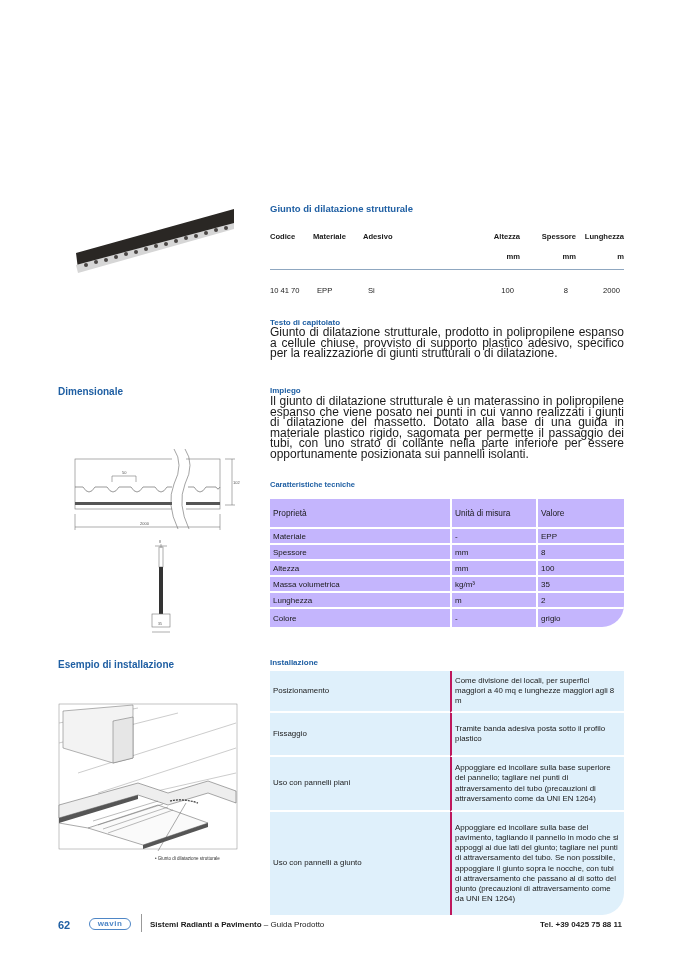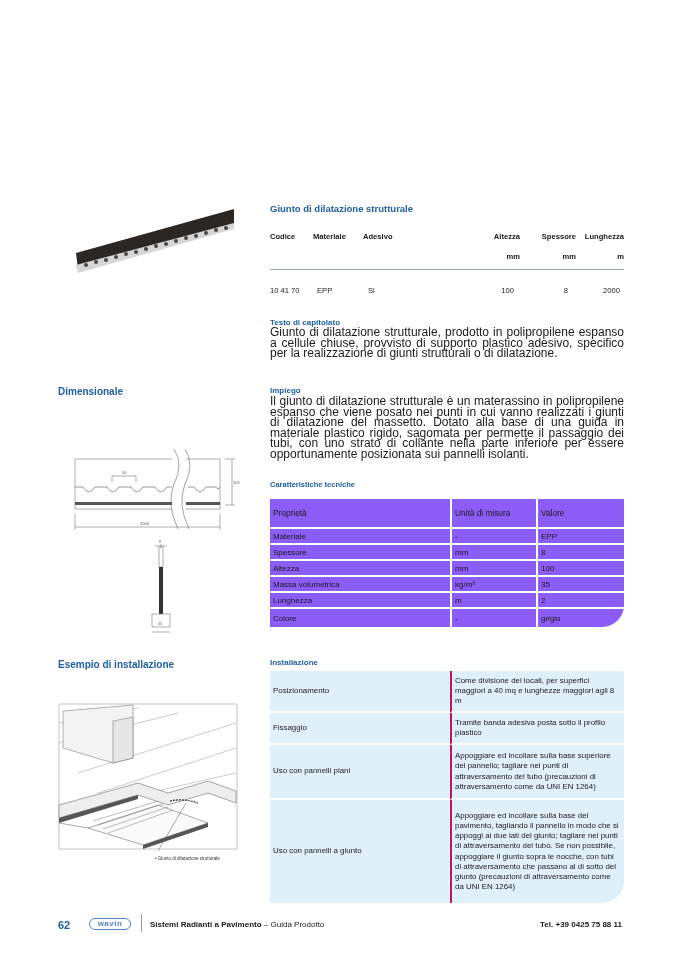--- a/index.html
+++ b/index.html
@@ -22,21 +22,21 @@
     .ptable .hdr .cell { font-weight: bold; }
     .ptable .rule { height: 1px; background: #8fa7c0; margin-top: 5px; }
     .ptable .r { text-align: right; }
 
     
     .para { left: 270px; width: 354px; font-size: 12px; line-height: 10.6px; text-align: justify; }
 
     
     .ctable { left: 270px; top: 499px; width: 354px; border-collapse: separate; border-spacing: 0; font-size: 8px;
       border-radius: 0 0 22px 0; overflow: hidden; }
-    .ctable td { background: #8b5cf6; border-bottom: 2px solid #ffffff; padding: 0 3px; vertical-align: middle; }
+    .ctable td { background: #c4b5fd; border-bottom: 2px solid #ffffff; padding: 0 3px; vertical-align: middle; }
     .ctable td + td { border-left: 2px solid #ffffff; }
     .ctable tr.head td { height: 30px; font-size: 8.3px; vertical-align: middle; }
     .ctable tr.body td { height: 16px; }
     .ctable tr.last td { height: 18px; border-bottom: none; }
 
     
     .itable { left: 270px; top: 671px; width: 354px; border-collapse: separate; border-spacing: 0; font-size: 7.9px;
       border-radius: 0 0 22px 0; overflow: hidden; }
     .itable td { background: #dff0fb; border-bottom: 2px solid #ffffff; padding: 2px 3px; vertical-align: middle; line-height: 10.2px; }
     .itable td + td { border-left: 2px solid #be185d; }
@@ -194,21 +194,21 @@
 </svg>
 <div class="abs inst-caption">• Giunto di dilatazione strutturale</div>
 
 <div class="abs sec-title" style="left:270px; top:658px;text-align:center;">Installazione</div>
 <table class="abs itable">
   <tbody>
       <tr style="height:42px">
     <td class="k">Posizionamento</td>
     <td>Come divisione dei locali, per superfici maggiori a 40 mq e lunghezze maggiori agli 8 m</td>
   </tr>
-  <tr style="height:32px">
+  <tr style="height:44px">
     <td class="k">Fissaggio</td>
     <td>Tramite banda adesiva posta sotto il profilo plastico</td>
   </tr>
   <tr style="height:55px">
     <td class="k">Uso con pannelli piani</td>
     <td>Appoggiare ed incollare sulla base superiore del pannello; tagliare nei punti di attraversamento del tubo (precauzioni di attraversamento come da UNI EN 1264)</td>
   </tr>
   <tr style="height:103px">
     <td class="k">Uso con pannelli a giunto</td>
     <td>Appoggiare ed incollare sulla base del pavimento, tagliando il pannello in modo che si appoggi ai due lati del giunto; tagliare nei punti di attraversamento del tubo. Se non possibile, appoggiare il giunto sopra le nocche, con tubi di attraversamento che passano al di sotto del giunto (precauzioni di attraversamento come da UNI EN 1264)</td>

